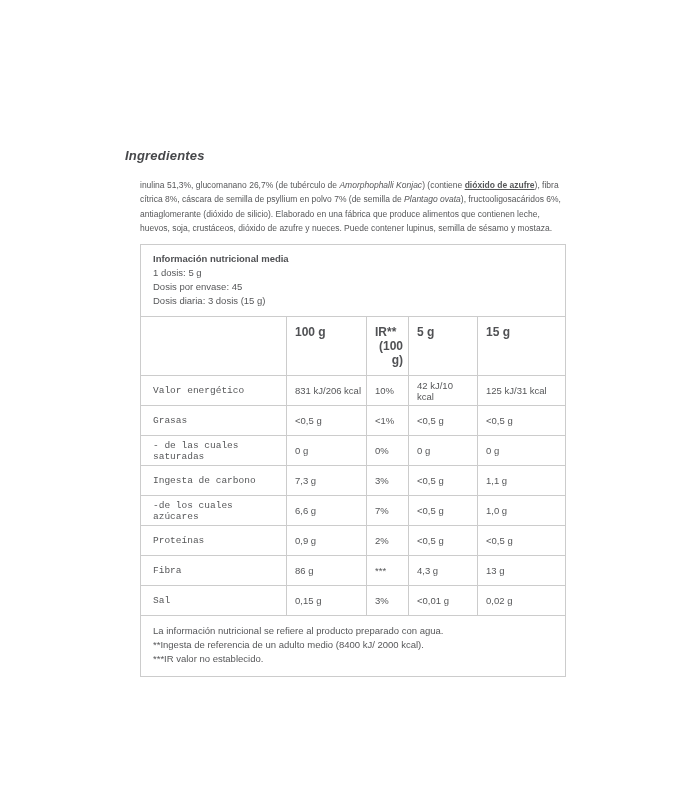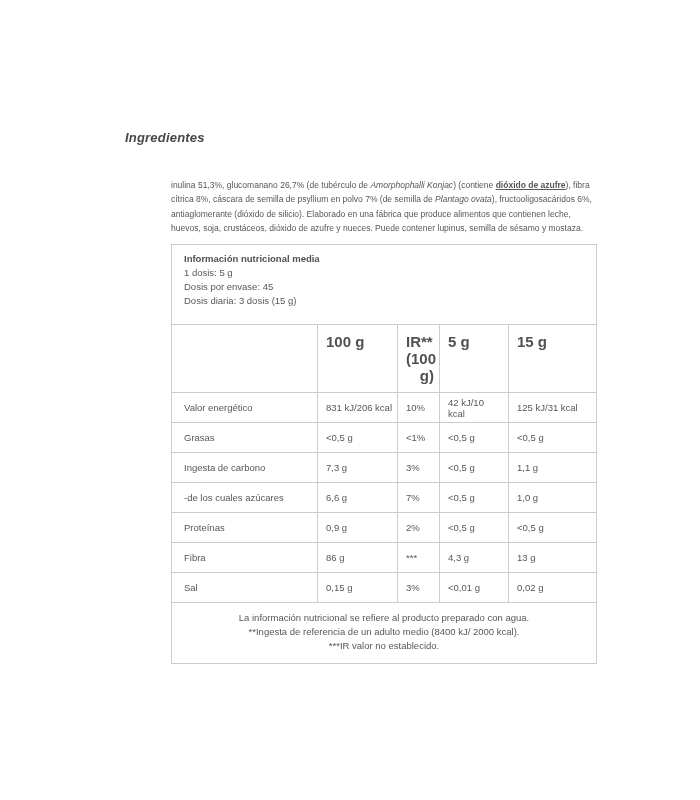--- a/index.html
+++ b/index.html
@@ -14,31 +14,31 @@
   .page {
     position: relative;
     width: 700px;
     height: 800px;
     background: #ffffff;
     overflow: hidden;
   }
   .ingredients-heading {
     position: absolute;
     left: 125px;
-    top: 130px;
+    top: 148px;
     margin: 0;
     font-size: 13px;
     font-weight: bold;
     font-style: italic;
     color: #47484b;
     letter-spacing: 0.2px;
   }
   .content {
     position: absolute;
-    left: 171px;
+    left: 140px;
     top: 178px;
     width: 425px;
   }
   .ingredients-paragraph {
     margin: 0 0 9px 0;
     font-size: 8.5px;
     line-height: 14.3px;
     color: #565759;
   }
   .latin-name { font-style: italic; }
@@ -50,48 +50,49 @@
     border-collapse: collapse;
     table-layout: fixed;
     width: 425px;
     font-size: 9.5px;
     color: #565759;
   }
   table.nutrition-table th,
   table.nutrition-table td {
     border: 1px solid #cccccc;
   }
-  .info-cell { padding: 7px 12px 16px 12px; }
+  .info-cell { padding: 7px 12px 8px 12px; }
   .info-title {
     font-weight: bold;
     line-height: 14px;
     color: #505154;
   }
   .info-line { line-height: 14px; }
   th.col-header {
     font-weight: bold;
     text-align: left;
     vertical-align: top;
     padding: 8px 5px 8px 8px;
     height: 43px;
     color: #505154;
-    font-size: 15px;
+    font-size: 12px;
   }
   th.col-header-blank { padding-left: 12px; }
   .th-sub { display: block; font-weight: bold; text-align: right; }
   tr.data-row { height: 30px; }
   td.label-cell {
     padding: 2px 16px 2px 12px;
     vertical-align: middle;
+    font-family: Liberation Mono, monospace;
   }
   td.value-cell {
     padding: 2px 5px 2px 8px;
     vertical-align: middle;
   }
-  .footnote-cell { padding: 8px 12px 10px 12px; text-align: center; }
+  .footnote-cell { padding: 8px 12px 10px 12px; }
   .footnote-line { line-height: 14px; }
 </style>
 </head>
 <body>
 
 <div class="page">
 
   <h2 class="ingredients-heading">Ingredientes</h2>
 
   <div class="content">
@@ -134,20 +135,27 @@
       </tr>
 
       <tr class="data-row">
         <td class="label-cell">Grasas</td>
         <td class="value-cell">&lt;0,5 g</td>
         <td class="value-cell">&lt;1%</td>
         <td class="value-cell">&lt;0,5 g</td>
         <td class="value-cell">&lt;0,5 g</td>
       </tr>
 
+      <tr class="data-row">
+        <td class="label-cell">- de las cuales saturadas</td>
+        <td class="value-cell">0 g</td>
+        <td class="value-cell">0%</td>
+        <td class="value-cell">0 g</td>
+        <td class="value-cell">0 g</td>
+      </tr>
 
       <tr class="data-row">
         <td class="label-cell">Ingesta de carbono</td>
         <td class="value-cell">7,3 g</td>
         <td class="value-cell">3%</td>
         <td class="value-cell">&lt;0,5 g</td>
         <td class="value-cell">1,1 g</td>
       </tr>
 
       <tr class="data-row">

